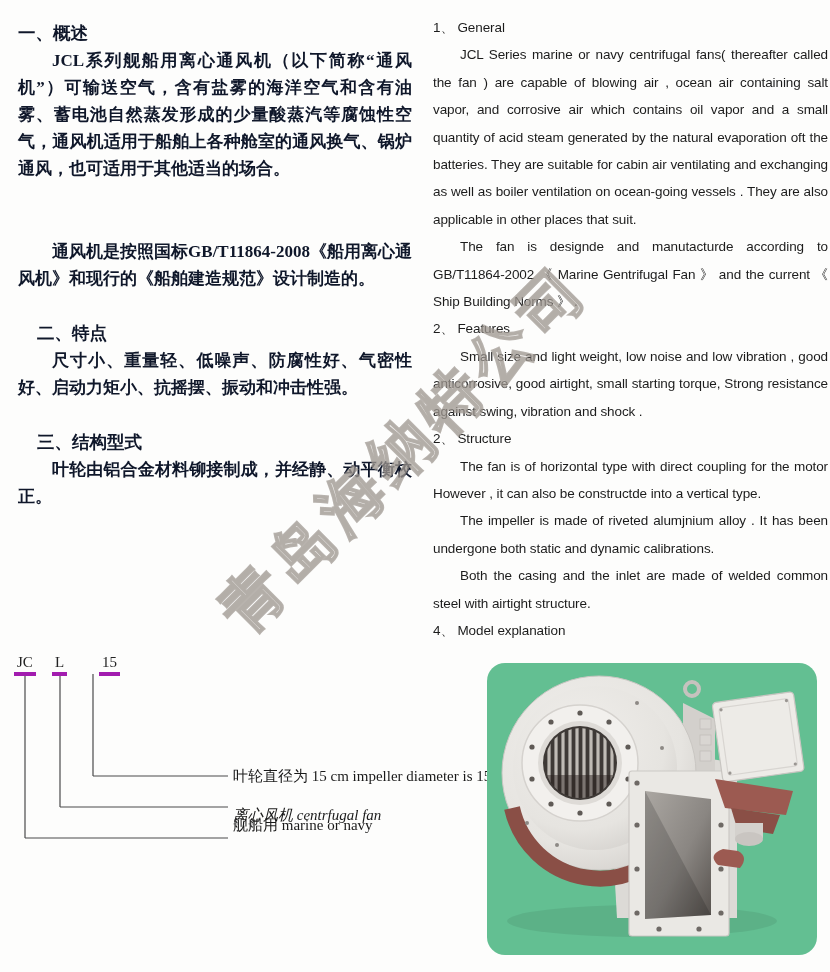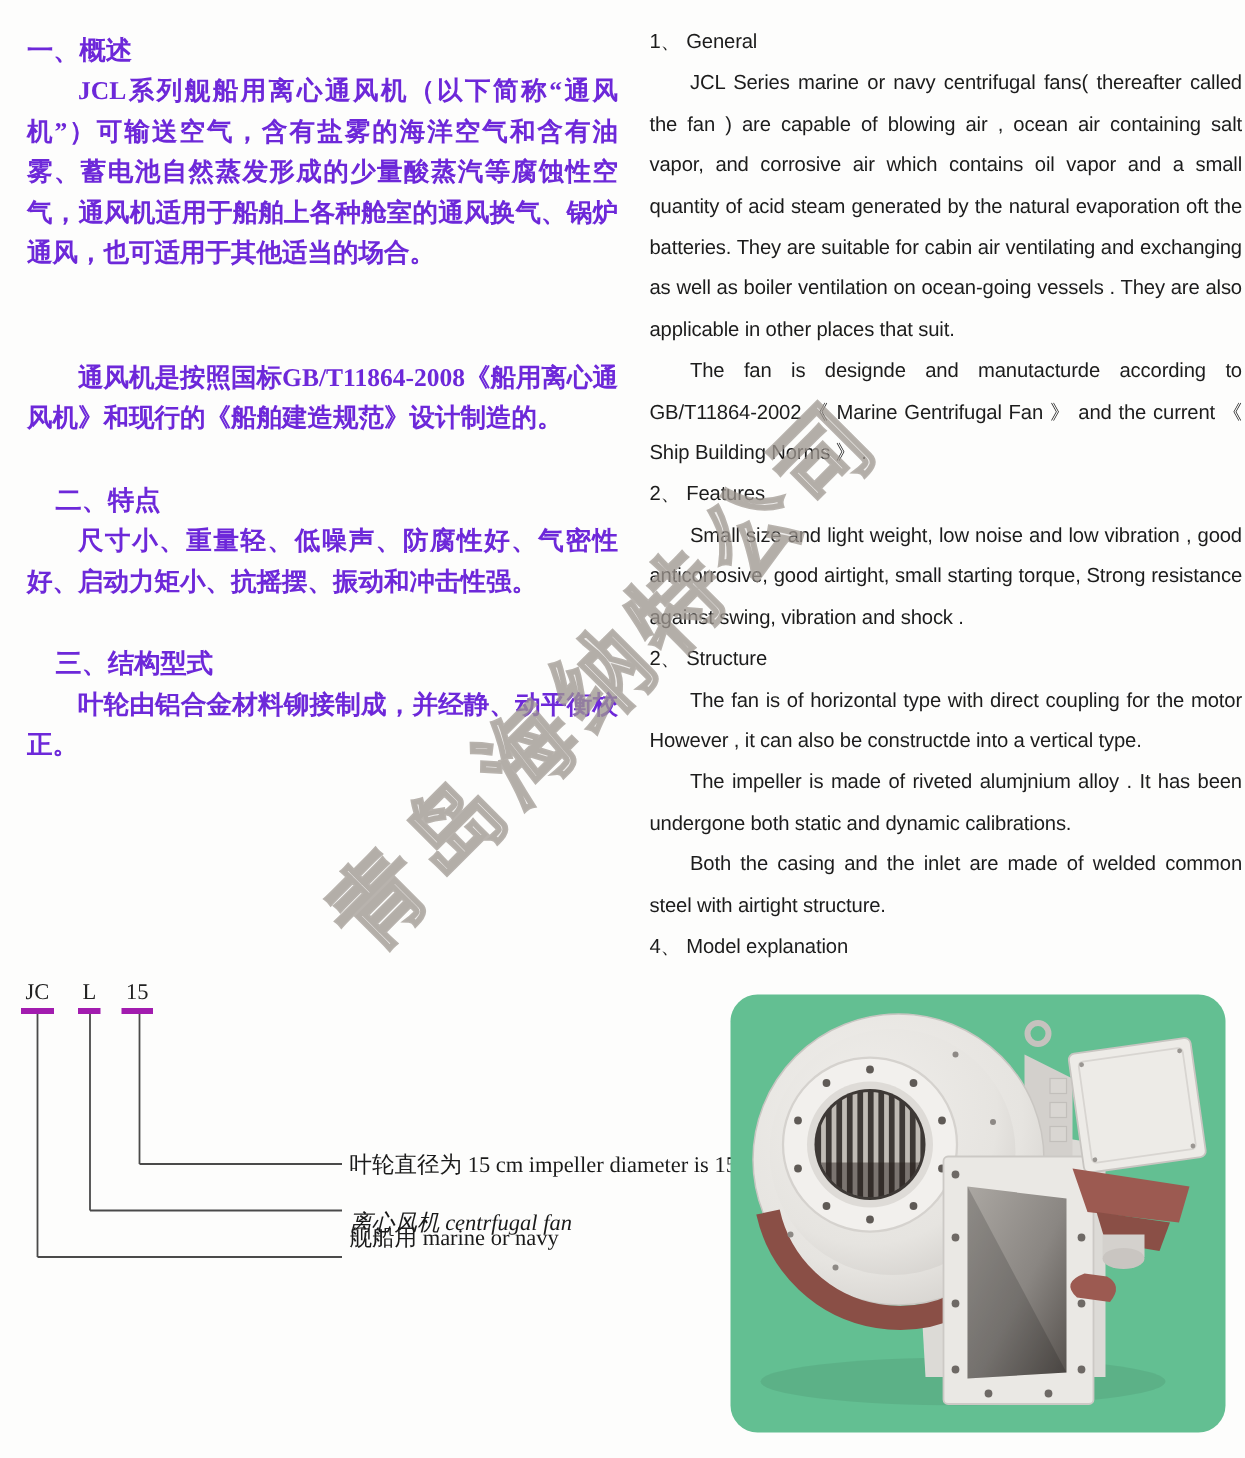--- a/index.html
+++ b/index.html
@@ -3,21 +3,21 @@
 <meta charset="utf-8">
 <style>
   html,body{margin:0;padding:0;}
   body{width:830px;height:972px;background:#fdfdfc;position:relative;overflow:hidden;
        font-family:"Liberation Serif",serif;color:#161616;}
   .page{position:absolute;left:0;top:0;width:830px;height:972px;}
 
   
   .col-zh{position:absolute;left:18px;top:20px;width:394px;
           font-family:"Liberation Serif",serif;font-weight:bold;
-          font-size:17px;line-height:27px;text-align:justify;color:#6d28d9;}
+          font-size:17px;line-height:27px;text-align:justify;color:#0f172a;}
   .col-zh .h{font-size:17.5px;margin:0;}
   .col-zh p{margin:0;text-indent:2em;}
   .col-zh .gap-big{margin-top:56px;}
   .col-zh .h-gap{margin-top:28px;margin-left:19px;}
 
   .col-en{position:absolute;left:433px;top:14px;width:395px;
           font-family:"Liberation Sans",sans-serif;font-weight:400;
           font-size:13.5px;line-height:27.4px;text-align:justify;color:#1c1c1c;
           letter-spacing:-0.1px;}
   .col-en .h{margin:0;text-align:left;}
@@ -30,21 +30,21 @@
     font-size:62px;letter-spacing:8px;white-space:nowrap;
     color:rgba(175,167,161,0.20);
     -webkit-text-stroke:2px rgba(157,149,143,0.72);
     z-index:6;pointer-events:none;}
 
   
   .diagram{position:absolute;left:0;top:650px;width:487px;height:215px;z-index:2;}
   .diagram svg{position:absolute;left:0;top:0;}
   .code{position:absolute;top:4px;font-family:"Liberation Serif",serif;
         font-size:15px;color:#222;border-bottom:4px solid #a21caf;padding:0 3px 1px 3px;}
-  .code.c1{left:14px;} .code.c2{left:52px;} .code.c3{left:81px;text-align:center;}
+  .code.c1{left:14px;} .code.c2{left:52px;} .code.c3{left:99px;text-align:center;}
   .dlabel{position:absolute;left:233px;font-family:"Liberation Serif",serif;
           font-size:15px;color:#1a1a1a;white-space:nowrap;}
   .dl1{top:117px;} .dl2{top:156px;font-style:italic;} .dl3{top:166px;}
 
   
   .photo{position:absolute;left:487px;top:663px;width:330px;height:292px;
          background:#63bf92;border-radius:18px;overflow:hidden;z-index:4;}
 </style>
 </head>
 <body>

